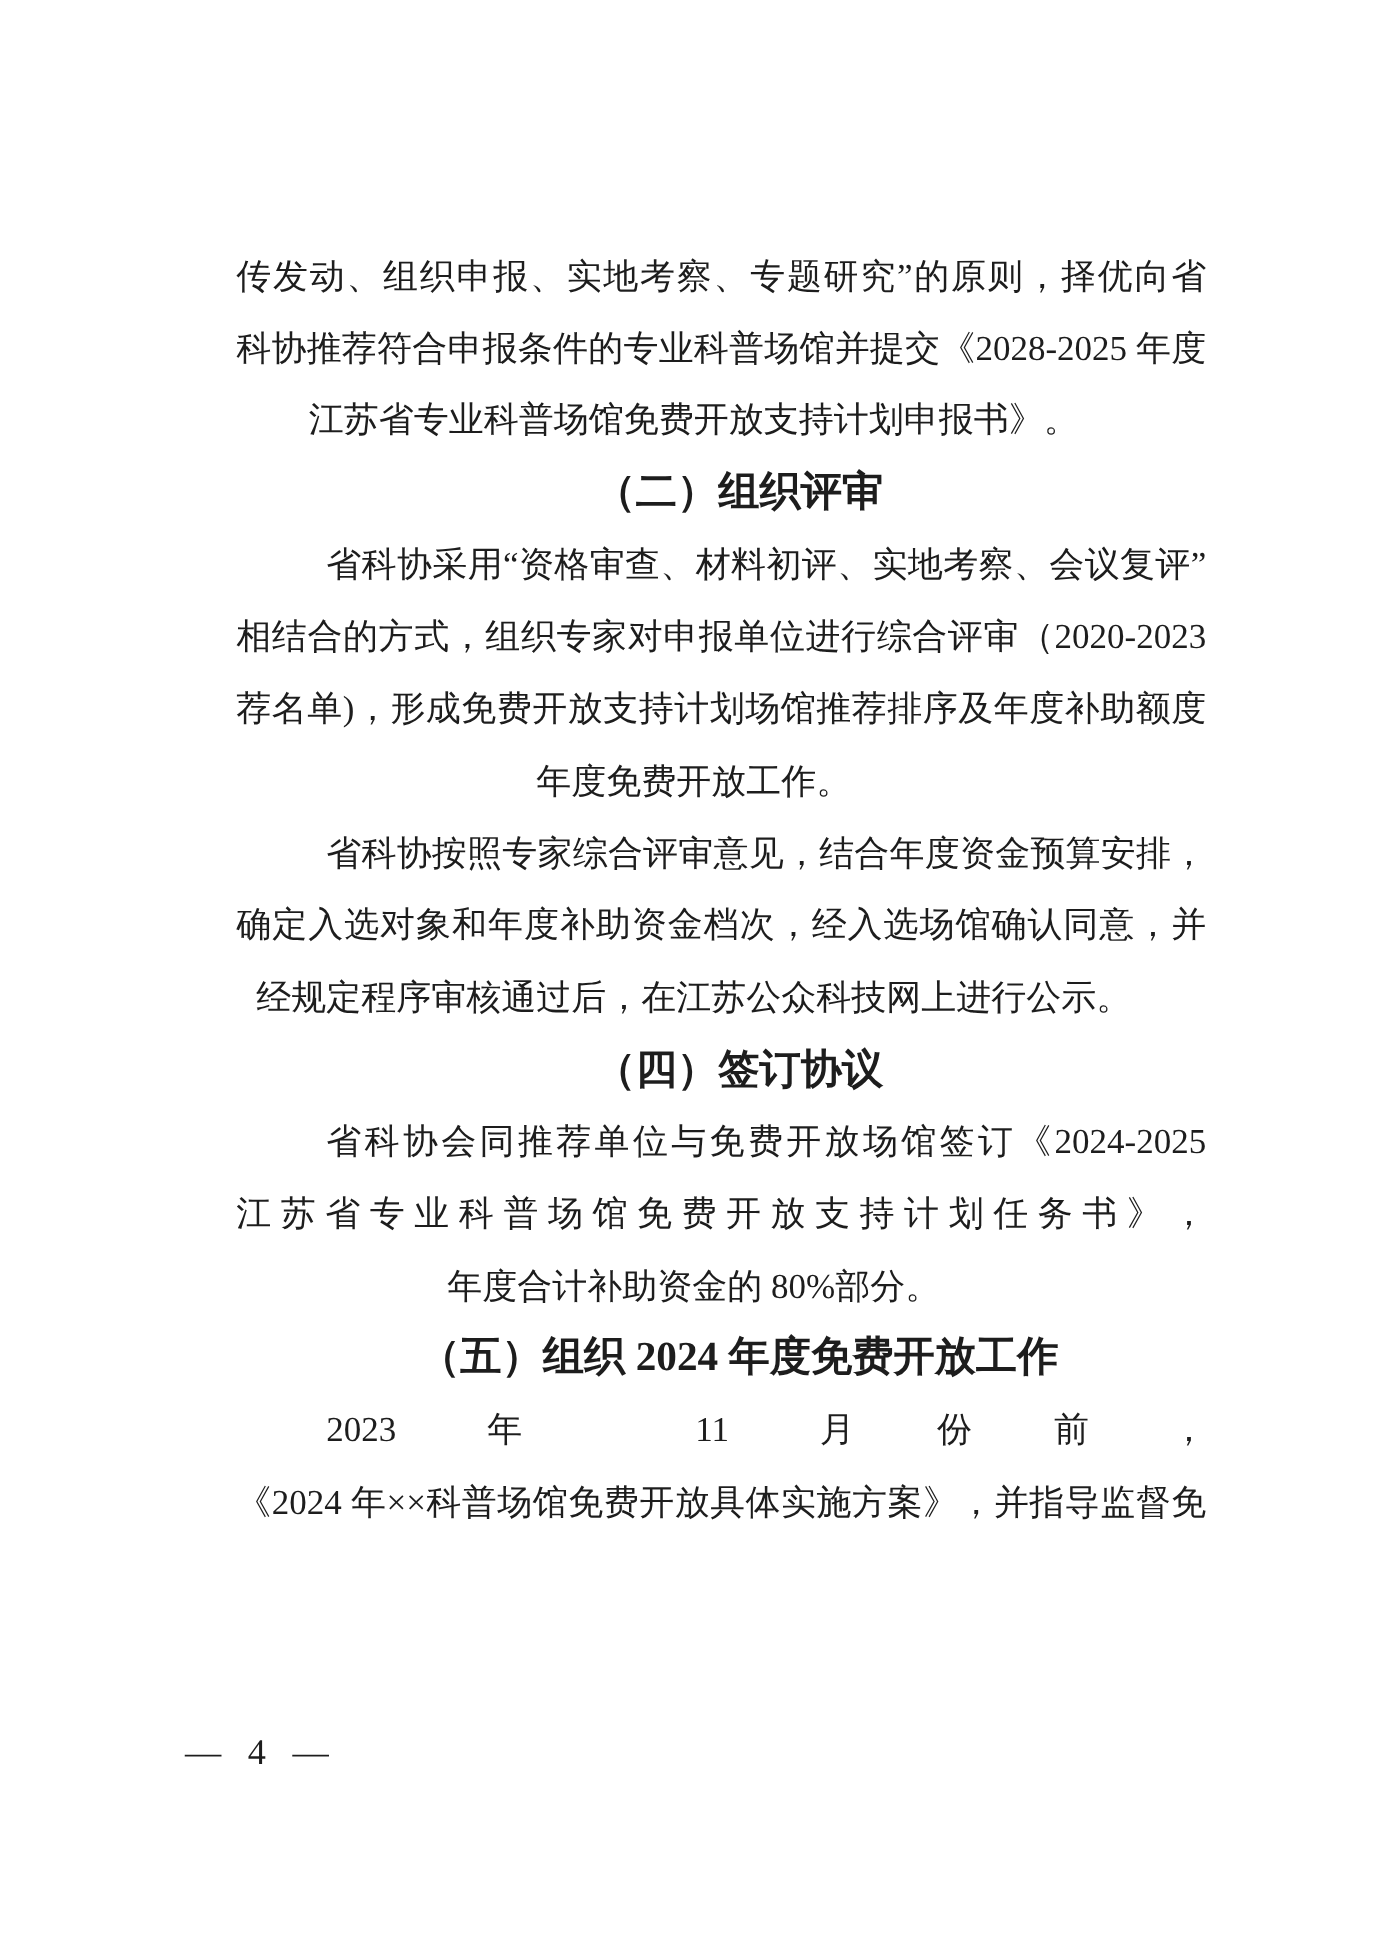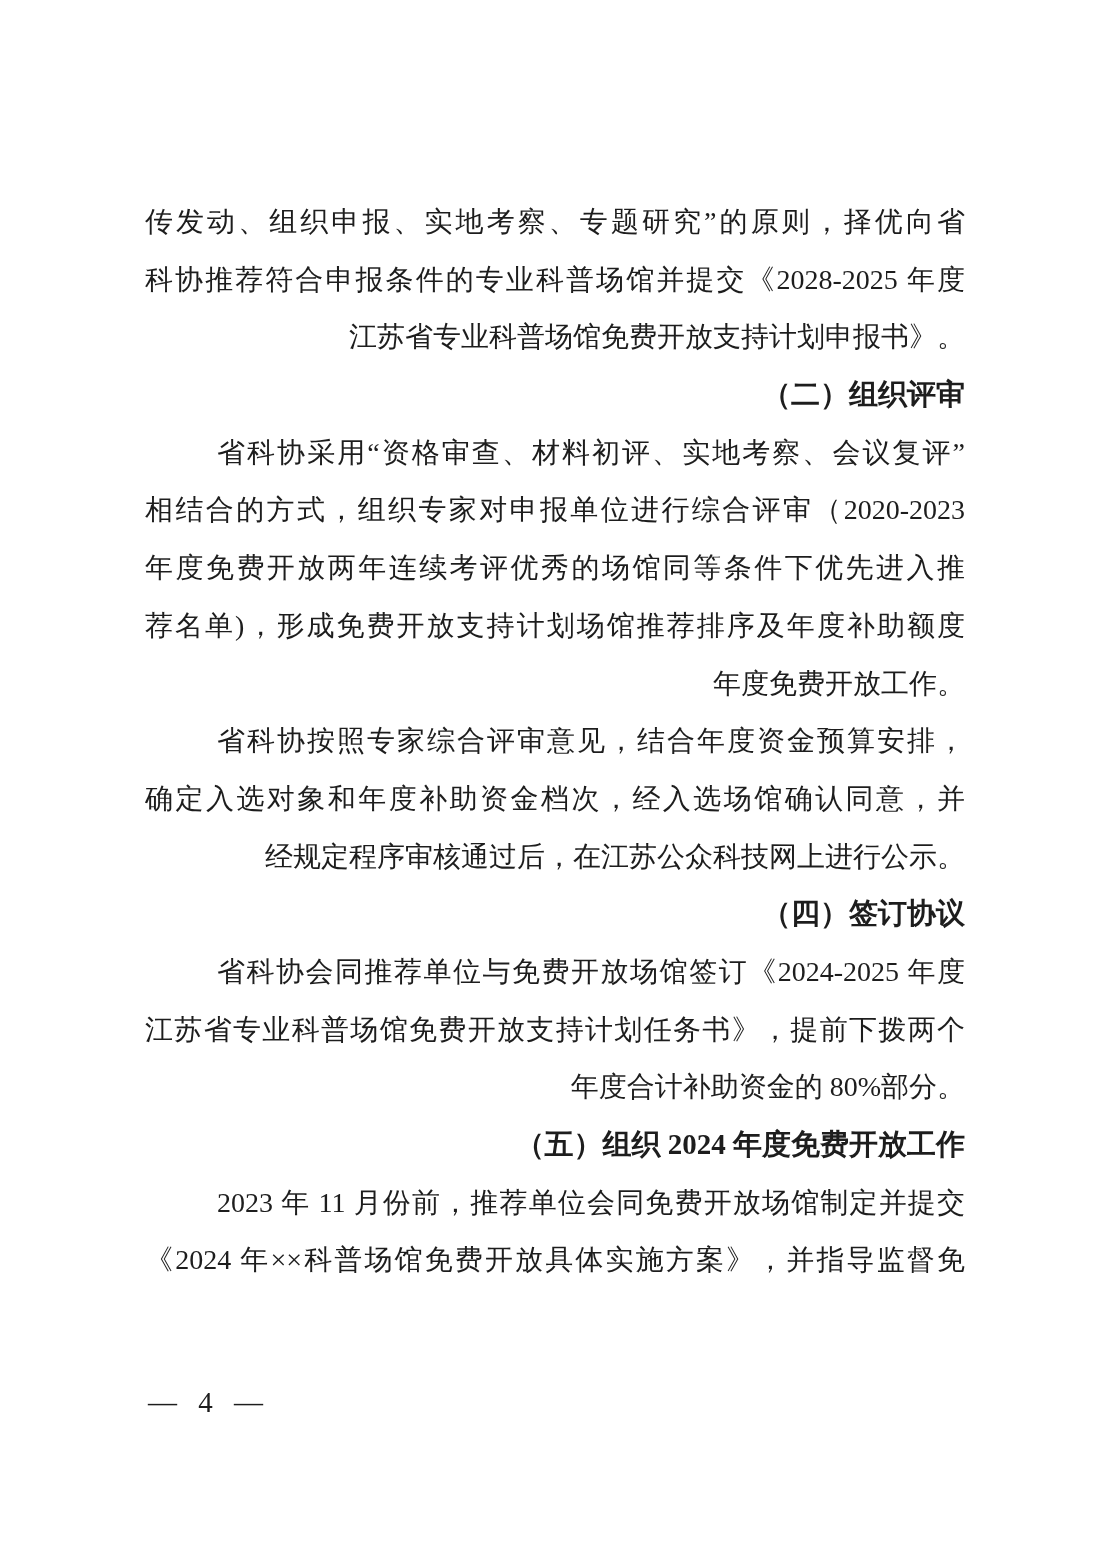--- a/index.html
+++ b/index.html
@@ -20,36 +20,37 @@
   .content {
     position: absolute;
     left: 145px;
     top: 193px;
     width: 820px;
   }
   .line {
     font-size: 28px;
     line-height: 57.7px;
     height: 57.7px;
-    text-align: right;
+    text-align: center;
     word-break: keep-all;
     overflow: hidden;
     white-space: pre-wrap;
   }
   .j {
     text-align: justify;
     text-align-last: justify;
+    margin-left: 44px;
   }
   .ind {
     text-indent: 72px;
   }
   .h {
     font-weight: bold;
     text-indent: 72px;
-    font-size: 29px;
+    font-size: 33px;
   }
   .footer {
     position: absolute;
     left: 148px;
     top: 1382px;
     font-size: 29px;
     line-height: 40px;
     word-spacing: 14px;
     color: #1d1d1d;
   }
@@ -58,21 +59,20 @@
 <body>
 
 <div class="page">
   <div class="content">
     <div class="line j">传发动、组织申报、实地考察、专题研究”的原则，择优向省</div>
     <div class="line j">科协推荐符合申报条件的专业科普场馆并提交《2028-2025 年度</div>
     <div class="line">江苏省专业科普场馆免费开放支持计划申报书》。</div>
     <div class="line h">（二）组织评审</div>
     <div class="line j ind">省科协采用“资格审查、材料初评、实地考察、会议复评”</div>
     <div class="line j">相结合的方式，组织专家对申报单位进行综合评审（2020-2023</div>
-    <div class="line j">年度免费开放两年连续考评优秀的场馆同等条件下优先进入推</div>
     <div class="line j">荐名单)，形成免费开放支持计划场馆推荐排序及年度补助额度</div>
     <div class="line">年度免费开放工作。</div>
     <div class="line j ind">省科协按照专家综合评审意见，结合年度资金预算安排，</div>
     <div class="line j">确定入选对象和年度补助资金档次，经入选场馆确认同意，并</div>
     <div class="line">经规定程序审核通过后，在江苏公众科技网上进行公示。</div>
     <div class="line h">（四）签订协议</div>
     <div class="line j ind">省科协会同推荐单位与免费开放场馆签订《2024-2025 年度</div>
     <div class="line j">江苏省专业科普场馆免费开放支持计划任务书》，提前下拨两个</div>
     <div class="line">年度合计补助资金的 80%部分。</div>
     <div class="line h">（五）组织 2024 年度免费开放工作</div>

